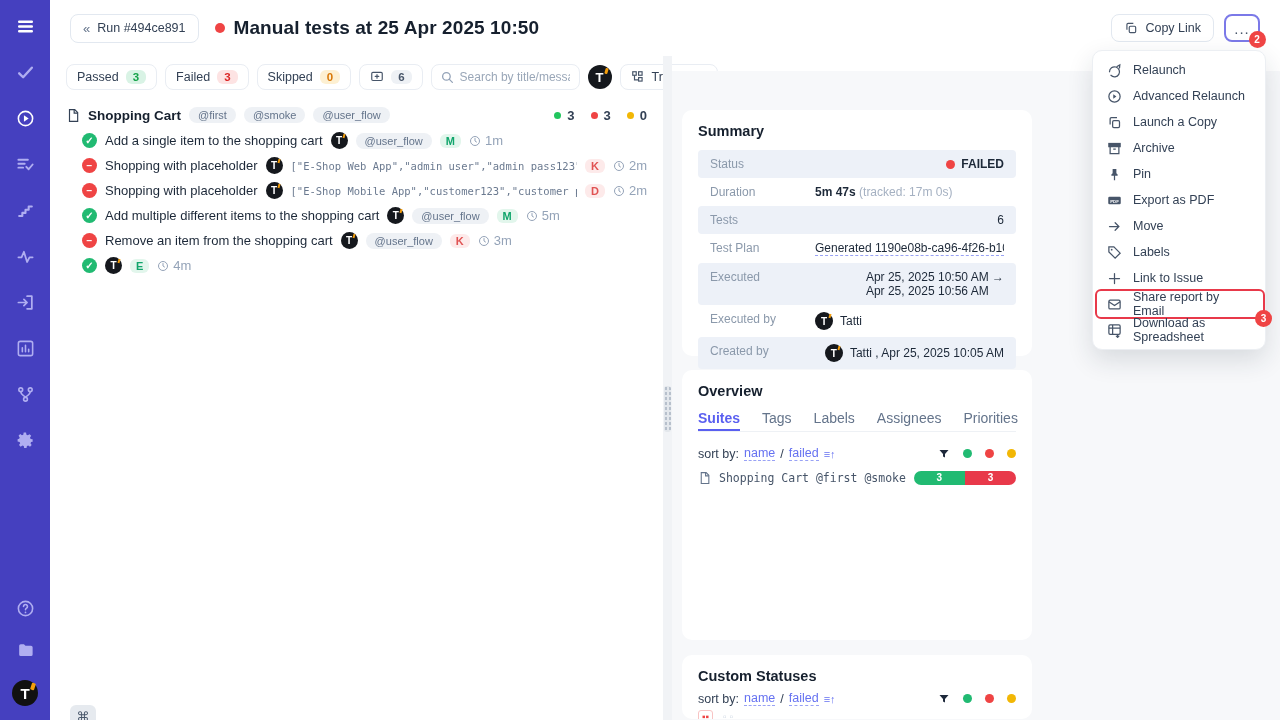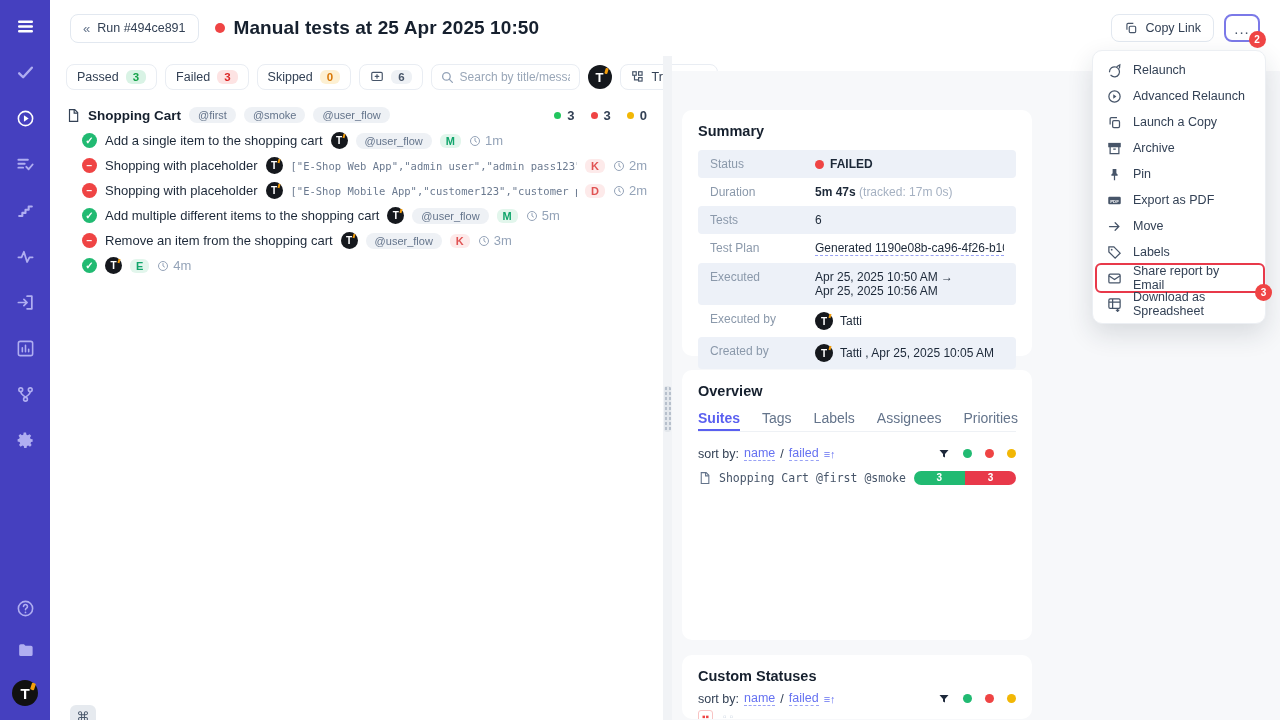--- a/index.html
+++ b/index.html
@@ -91,21 +91,21 @@
     background-image:radial-gradient(#b7c0cc 1px, transparent 1.1px); background-size:4px 5px; }
 
   
   .rightpanel { position:absolute; left:672px; top:71px; width:608px; height:664px; background:#f7f8fa; }
   .card { position:absolute; left:10px; width:350px; background:#fff; border-radius:10px; padding:13px 16px; }
   .card.summary { top:39px; height:246px; }
   .card.overview { top:299px; height:270px; }
   .card.statuses { top:584px; height:64px; overflow:hidden; }
   .card-title { font-size:14.5px; font-weight:bold; color:#16202e; margin-bottom:11px; }
   .srow { display:flex; padding:7px 12px; border-radius:4px; font-size:12px; }
-  .srow.alt { background:#edf1f8; }
+  .srow.alt { background:#edf1f8;justify-content:space-between; }
   .srow .slabel { width:105px; flex:none; color:#8b99ab; }
   .srow .sval { color:#1c2838; }
   .failed-val { color:#ef4444; font-weight:bold; display:flex; align-items:center; gap:6px; }
   .failed-val::before { content:""; width:9px; height:9px; border-radius:50%; background:#ef4444; }
   .tracked { color:#a5b1c2; font-weight:normal; }
   .linkish { color:#6672f1; border-bottom:1px dashed #99a2f5; cursor:pointer; white-space:nowrap;
     display:inline-block; max-width:220px; overflow:hidden; }
   .byline { display:flex; align-items:center; gap:7px; }
   .sm-avatar { width:18px; height:18px; border-radius:50%; background:#15181d; color:#fff; font-weight:bold;
     font-size:10px; display:flex; align-items:center; justify-content:center; position:relative; }
@@ -585,20 +585,28 @@
       <span class="mic">
           <svg viewBox="0 0 24 24" fill="none" stroke="currentColor" stroke-width="2">
             <path d="M3 3h8l10 10-8 8L3 11z"></path>
             <circle cx="7.5" cy="7.5" r="1.4" fill="currentColor" stroke="none"></circle>
           </svg>
         </span>
       <span>Labels</span>
     </div>
     <div class="mitem">
       <span class="mic">
+          <svg viewBox="0 0 24 24" fill="none" stroke="currentColor" stroke-width="2" stroke-linecap="round">
+            <path d="M12 4v16M4 12h16"></path>
+          </svg>
+        </span>
+      <span>Link to Issue</span>
+    </div>
+    <div class="mitem">
+      <span class="mic">
           <svg viewBox="0 0 24 24" fill="none" stroke="currentColor" stroke-width="2">
             <rect x="3" y="5" width="18" height="14" rx="2"></rect>
             <path d="M3 7.5l9 6 9-6"></path>
           </svg>
         </span>
       <span>Share report by Email</span>
       <span class="hl-box"></span>
       <span class="num-badge hl-badge">3</span>
     </div>
     <div class="mitem">

